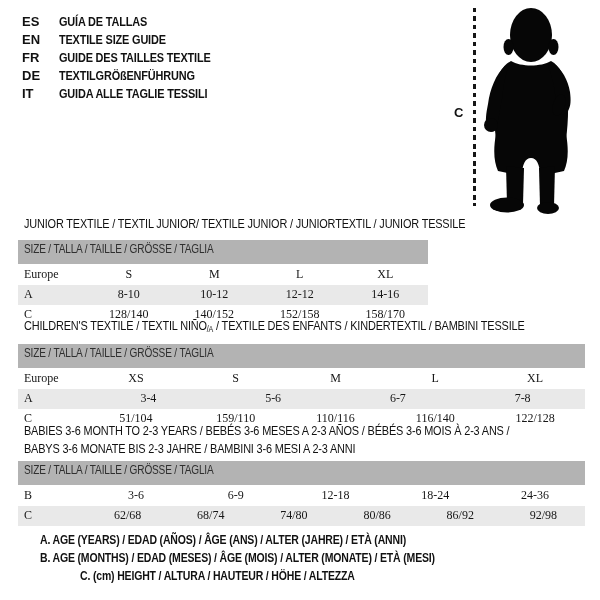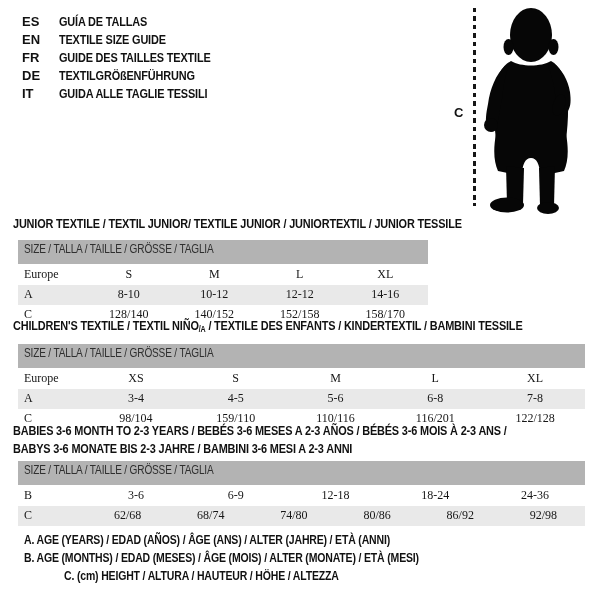--- a/index.html
+++ b/index.html
@@ -18,34 +18,34 @@
   .legend-code{width:37px;font-size:13px;font-weight:bold;}
   .legend-label{font-size:13px;font-weight:bold;}
 
   
   .dash-line{position:absolute;left:473px;top:8px;width:3px;height:198px;
     background:repeating-linear-gradient(to bottom,#161616 0 4.5px,transparent 4.5px 8.5px);}
   .measure-c{position:absolute;left:454px;top:105px;font-size:13px;font-weight:bold;}
   .baby-svg{position:absolute;left:481px;top:4px;}
 
   
-  .section-title{position:absolute;left:13px;font-size:13px;font-weight:bold;white-space:nowrap;}
+  .section-title{position:absolute;left:24px;font-size:13px;font-weight:normal;white-space:nowrap;}
   .sub-script{font-size:8.5px;vertical-align:-2px;}
 
   
   .sg-table{position:absolute;left:18px;}
   .t-header{height:24px;line-height:18px;background:#b3b3b3;color:#2f2f2f;
     font-size:12px;padding-left:6px;margin-bottom:1px;}
   .t-row{display:flex;height:20px;line-height:18px;font-size:12px;color:#161616;font-family:Liberation Serif, serif;}
   .t-row.stripe{background:#e9e9e9;}
   .t-label{width:62px;padding-left:6px;}
   .t-cell{flex:1;text-align:center;}
 
   
-  .footnote{position:absolute;left:24px;font-size:12.5px;font-weight:bold;white-space:nowrap;}
+  .footnote{position:absolute;left:40px;font-size:12.5px;font-weight:bold;white-space:nowrap;}
 </style>
 </head>
 <body>
 
 <div class="canvas">
 
   <div class="legend">
     <div class="legend-row">
       <span class="legend-code">ES</span>
       <span class="legend-label cond">GUÍA DE TALLAS</span>
@@ -129,31 +129,30 @@
       <span class="t-label">Europe</span>
       <span class="t-cell">XS</span>
       <span class="t-cell">S</span>
       <span class="t-cell">M</span>
       <span class="t-cell">L</span>
       <span class="t-cell">XL</span>
     </div>
     <div class="t-row stripe">
       <span class="t-label">A</span>
       <span class="t-cell">3-4</span>
-      <span class="t-cell">4-5</span>
       <span class="t-cell">5-6</span>
-      <span class="t-cell">6-8</span>
+      <span class="t-cell">6-7</span>
       <span class="t-cell">7-8</span>
     </div>
     <div class="t-row">
       <span class="t-label">C</span>
-      <span class="t-cell">98/104</span>
+      <span class="t-cell">51/104</span>
       <span class="t-cell">159/110</span>
       <span class="t-cell">110/116</span>
-      <span class="t-cell">116/201</span>
+      <span class="t-cell">116/140</span>
       <span class="t-cell">122/128</span>
     </div>
   </div>
 
   <div class="section-title" style="top:423px;">
     <span class="cond">BABIES 3-6 MONTH TO 2-3 YEARS / BEBÉS 3-6 MESES A 2-3 AÑOS / BÉBÉS 3-6 MOIS À 2-3 ANS /</span>
   </div>
   <div class="section-title" style="top:441px;">
     <span class="cond">BABYS 3-6 MONATE BIS 2-3 JAHRE / BAMBINI 3-6 MESI A 2-3 ANNI</span>
   </div>

